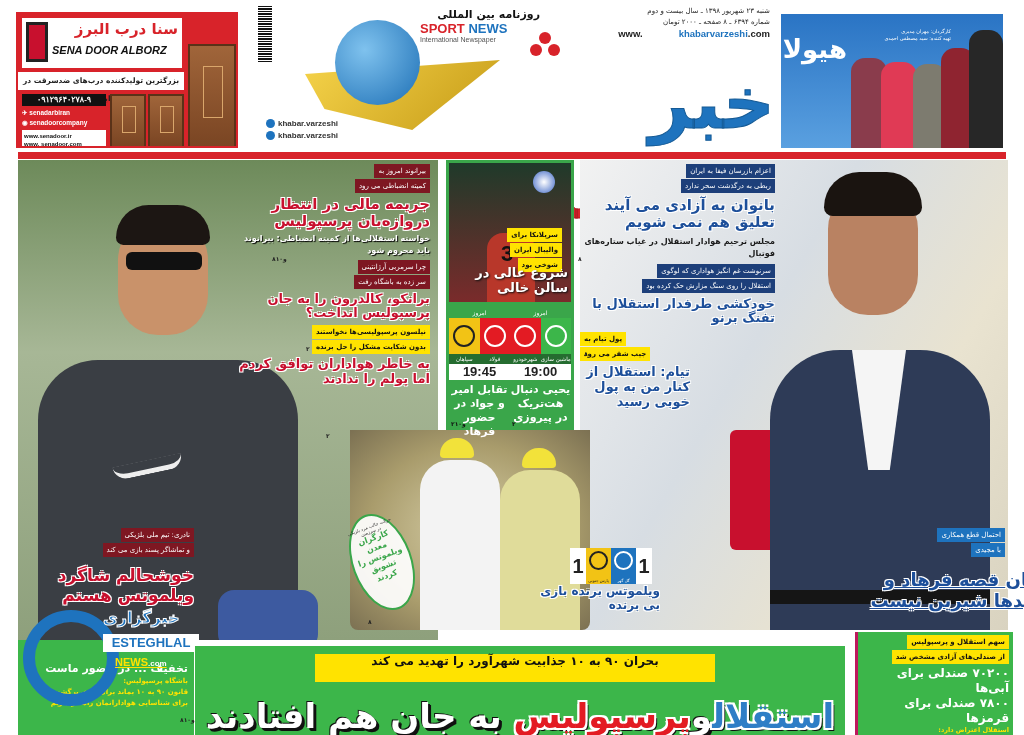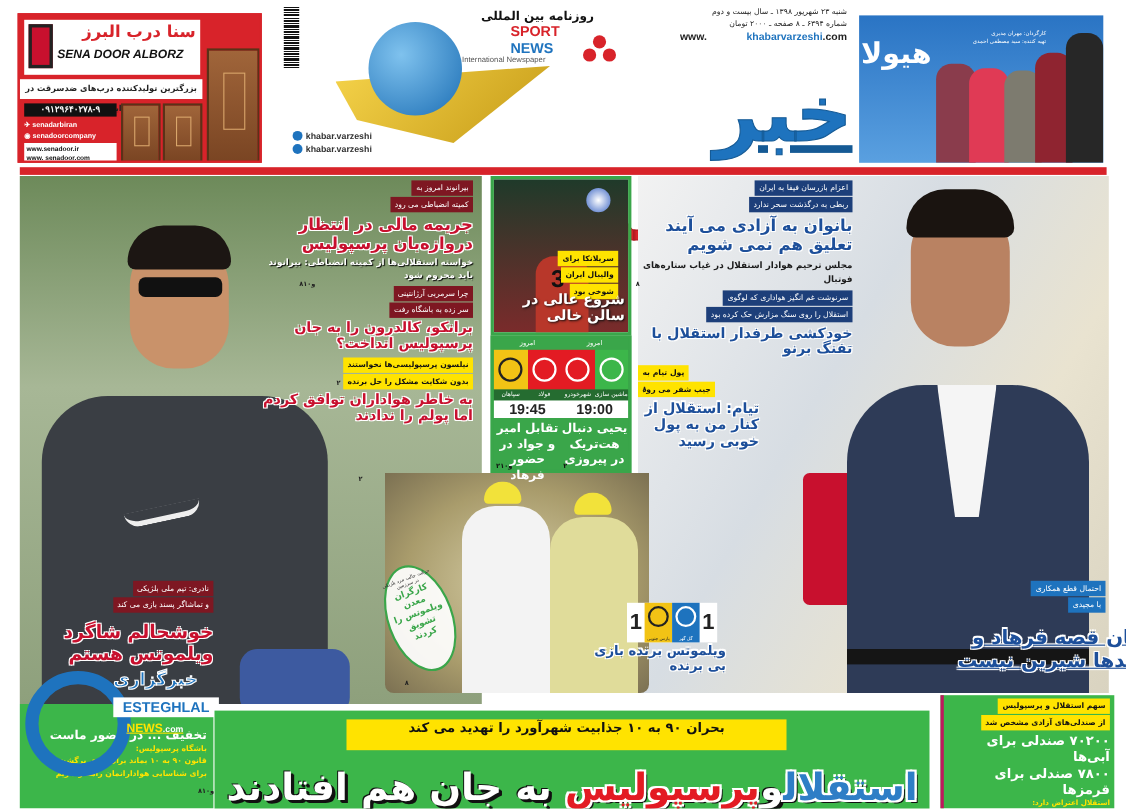--- a/index.html
+++ b/index.html
@@ -20,27 +20,27 @@
   #ad-left .web { position: absolute; left: 4px; top: 116px; width: 84px; height: 28px; background: #fff; font: bold 6px "Liberation Sans", sans-serif; color: #111; padding: 2px; line-height: 8px; }
   #ad-left .door { position: absolute; background: linear-gradient(180deg,#a0653a,#7a4523); border: 2px solid #5a3218; }
   #ad-left .door::after { content: ""; position: absolute; left: 30%; top: 20%; width: 40%; height: 50%; border: 1px solid #d9a66b; }
 
   #barcode { left: 258px; top: 6px; width: 14px; height: 56px; background: repeating-linear-gradient(0deg,#111 0 1px,#fff 1px 2px,#111 2px 4px,#fff 4px 5px); }
   #logo-graphic { left: 305px; top: 20px; width: 200px; height: 115px; }
   #logo-graphic .globe { position: absolute; left: 30px; top: 0; width: 85px; height: 85px; border-radius: 50%; background: radial-gradient(circle at 35% 35%, #7fc2ee, #1d6fb5); }
   #logo-graphic .gold { position: absolute; left: 0; top: 40px; width: 195px; height: 70px; background: linear-gradient(135deg,#f5d34a,#c59a16); clip-path: polygon(0 20%,100% 0,55% 100%,10% 70%); }
   #sport-news { left: 420px; top: 8px; width: 120px; }
   #sport-news .fa { font: bold 11px "DejaVu Sans", sans-serif; color: #111; direction: rtl; text-align: right; }
-  #sport-news .en { font: bold 13px "Liberation Sans", sans-serif; margin-left: 44px; }
+  #sport-news .en { font: bold 13px "Liberation Sans", sans-serif; }
   #sport-news .en .s1 { color: #d8232a; } #sport-news .en .s2 { color: #1e73be; }
   #sport-news .sub { font: 7px "Liberation Sans", sans-serif; color: #555; }
   #cherries { left: 530px; top: 32px; width: 30px; height: 26px; }
   #cherries span { position: absolute; width: 12px; height: 12px; border-radius: 50%; background: #d8232a; }
   #paper-title { left: 380px; top: 58px; width: 395px; height: 90px; font: bold 72px "DejaVu Sans", sans-serif; color: #d8232a; direction: rtl; text-align: right; line-height: 90px; letter-spacing: -2px; -webkit-text-stroke: 1px #b01b22; }
-  #paper-title .blue { color: #1e73be; text-decoration: underline; -webkit-text-stroke: 1px #155a95; }
+  #paper-title .blue { color: #1e73be; -webkit-text-stroke: 1px #155a95; }
   #issue-info { left: 590px; top: 6px; width: 180px; font: 7px "DejaVu Sans", sans-serif; color: #222; direction: rtl; text-align: right; line-height: 11px; }
   #issue-info .url { direction: ltr; text-align: right; font: bold 9.5px "Liberation Sans", sans-serif; color: #222; }
   #issue-info .url b { color: #1e73be; padding-left: 36px; }
   #social-handles { left: 266px; top: 118px; width: 120px; font: bold 8px "Liberation Sans", sans-serif; color: #333; line-height: 12px; }
   #social-handles .ico { display: inline-block; width: 9px; height: 9px; border-radius: 50%; background: #1e73be; margin-right: 3px; vertical-align: middle; }
   #ad-right { left: 781px; top: 14px; width: 222px; height: 134px; background: linear-gradient(180deg,#2a74c4,#5aa0e0); overflow: hidden; }
   #ad-right .title { position: absolute; left: 6px; top: 20px; width: 60px; font: bold 26px "DejaVu Sans", sans-serif; color: #fff; direction: rtl; text-align: center; }
   #ad-right .credits { position: absolute; left: 80px; top: 14px; width: 90px; font: 5px "DejaVu Sans", sans-serif; color: #fff; direction: rtl; text-align: right; line-height: 7px; }
   #ad-right .person { position: absolute; bottom: 0; border-radius: 14px 14px 0 0; }
   #red-rule { left: 18px; top: 152px; width: 988px; height: 7px; background: #d8232a; }

